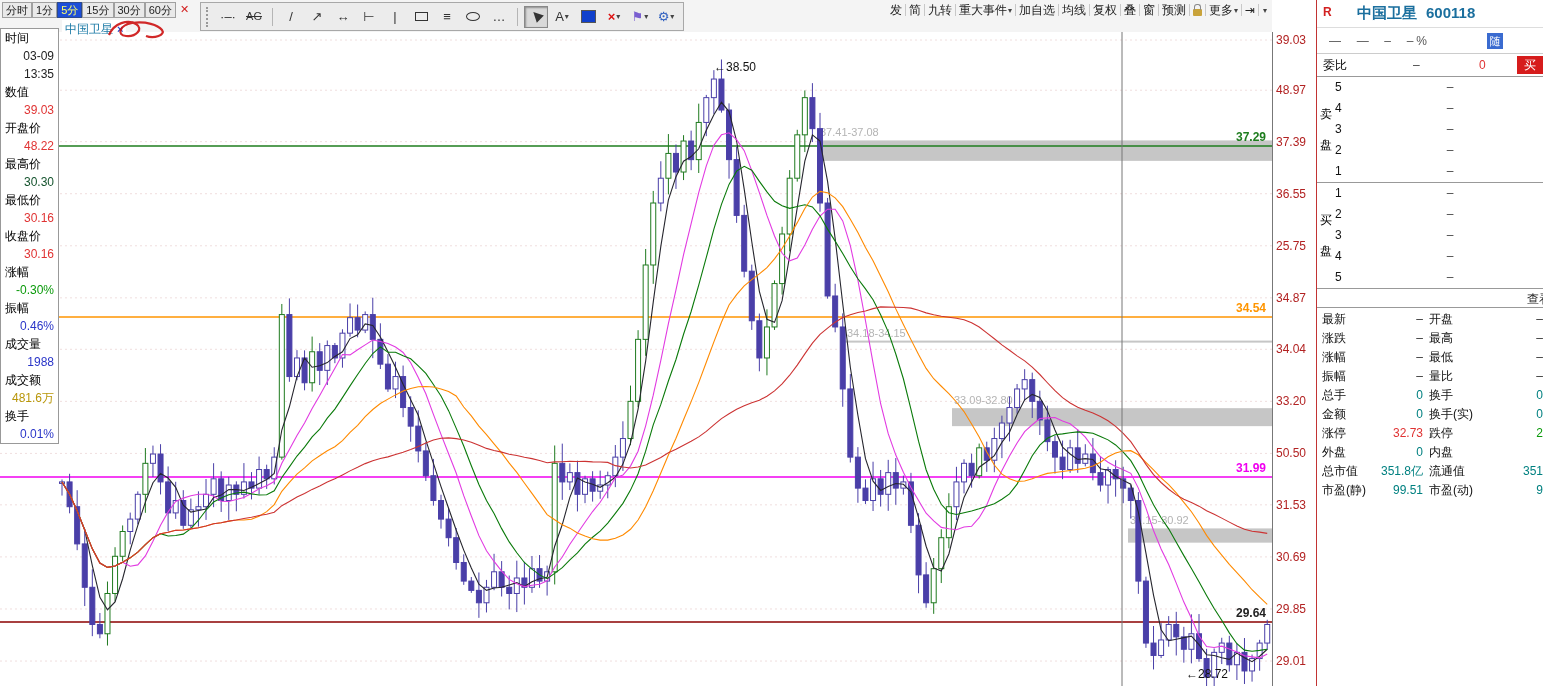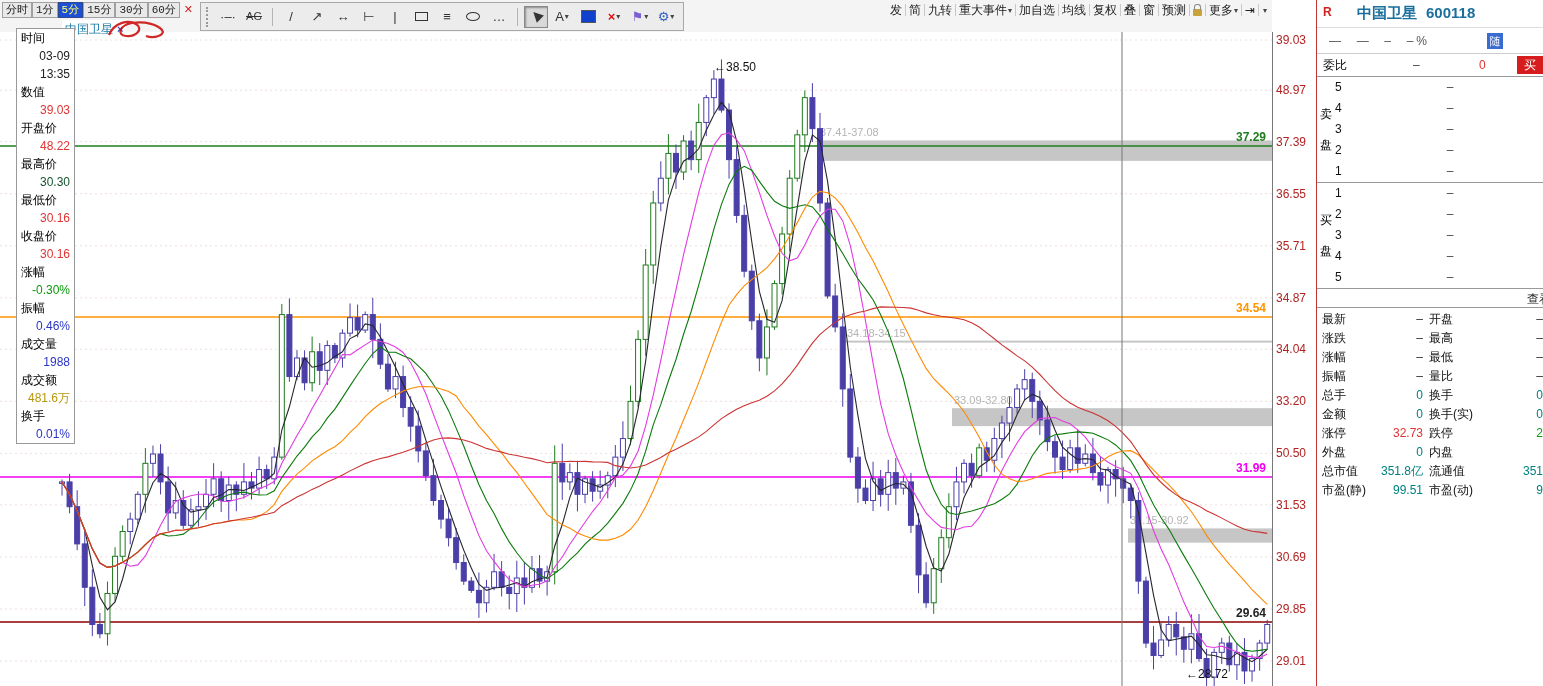--- a/index.html
+++ b/index.html
@@ -36,21 +36,21 @@
   .lock:before{content:"";position:absolute;left:1px;top:-5px;width:5px;height:5px;
     border:1.5px solid #8a8a8a;border-bottom:none;border-radius:3px 3px 0 0;}
 
   
   #chart{position:absolute;left:0;top:32px;background:#fff;z-index:1;}
   .stock-tab{position:absolute;left:62px;top:20px;height:18px;display:flex;align-items:center;
     background:#fff;padding:0 3px;z-index:5;font-size:12px;color:#1b7aa6;cursor:pointer;}
   .tab-close{color:#2244cc;font-weight:bold;margin-left:4px;font-size:11px;cursor:pointer;}
   .scribble{position:absolute;left:106px;top:17px;width:70px;height:26px;z-index:6;pointer-events:none;}
 
-  .info-panel{position:absolute;left:16px;top:28px;width:59px;background:#fff;border:1px solid #999;
+  .info-panel{position:absolute;left:0;top:28px;width:59px;background:#fff;border:1px solid #999;
     z-index:5;font-size:12px;line-height:18px;}
   .ip-label{padding-left:4px;color:#000;}
   .ip-value{text-align:right;padding-right:4px;}
 
   .price-axis{position:absolute;left:1272px;top:32px;width:44px;height:654px;background:#fff;
     border-left:1px solid #777;z-index:2;}
   .pa-label{position:absolute;left:3px;font-size:12px;color:#b22222;white-space:nowrap;}
 
   
   .right-panel{position:absolute;left:1316px;top:0;width:227px;height:686px;background:#fff;
@@ -447,21 +447,21 @@
       <text x="1266" y="108.98580000000005" fill="#1e7d1e" font-size="12" text-anchor="end" font-weight="bold">37.29</text>
       <text x="1266" y="280.0505999999999" fill="#ff9500" font-size="12" text-anchor="end" font-weight="bold">34.54</text>
       <text x="1266" y="439.959" fill="#f000f0" font-size="12" text-anchor="end" font-weight="bold">31.99</text>
       <text x="1266" y="584.9922" fill="#222222" font-size="12" text-anchor="end" font-weight="bold">29.64</text>
       <text x="714" y="39" fill="#111111" font-size="12">←38.50</text>
       <text x="1186" y="646" fill="#111111" font-size="12">←28.72</text>
     </svg>
 
   <div class="topbar">
     <div class="period-row">
-      <div id="period-tabs" style="display:flex;font-family:Liberation Mono, monospace;">
+      <div id="period-tabs" style="display:flex;">
           <div class="ptab">分时</div>
           <div class="ptab">1分</div>
           <div class="ptab active">5分</div>
           <div class="ptab">15分</div>
           <div class="ptab">30分</div>
           <div class="ptab">60分</div>
         </div>
       <div class="tabs-close">✕</div>
     </div>
     <div class="draw-toolbar">
@@ -595,21 +595,21 @@
       <div class="ip-value" style="color: rgb(184, 150, 10);">481.6万</div>
       <div class="ip-label">换手</div>
       <div class="ip-value" style="color: rgb(42, 53, 200);">0.01%</div>
     </div>
 
   <div id="price-axis" class="price-axis">
       <div class="pa-label" style="top: 1px; color: rgb(178, 34, 34);">39.03</div>
       <div class="pa-label" style="top: 51.2038px; color: rgb(178, 34, 34);">48.97</div>
       <div class="pa-label" style="top: 102.647px; color: rgb(178, 34, 34);">37.39</div>
       <div class="pa-label" style="top: 154.71px; color: rgb(178, 34, 34);">36.55</div>
-      <div class="pa-label" style="top: 206.774px; color: rgb(178, 34, 34);">35.71</div>
+      <div class="pa-label" style="top: 206.774px; color: rgb(178, 34, 34);">25.75</div>
       <div class="pa-label" style="top: 258.837px; color: rgb(178, 34, 34);">34.87</div>
       <div class="pa-label" style="top: 310.28px; color: rgb(178, 34, 34);">34.04</div>
       <div class="pa-label" style="top: 362.343px; color: rgb(178, 34, 34);">33.20</div>
       <div class="pa-label" style="top: 414.407px; color: rgb(178, 34, 34);">50.50</div>
       <div class="pa-label" style="top: 465.85px; color: rgb(178, 34, 34);">31.53</div>
       <div class="pa-label" style="top: 517.913px; color: rgb(178, 34, 34);">30.69</div>
       <div class="pa-label" style="top: 569.976px; color: rgb(178, 34, 34);">29.85</div>
       <div class="pa-label" style="top: 622.04px; color: rgb(178, 34, 34);">29.01</div>
     </div>
 

